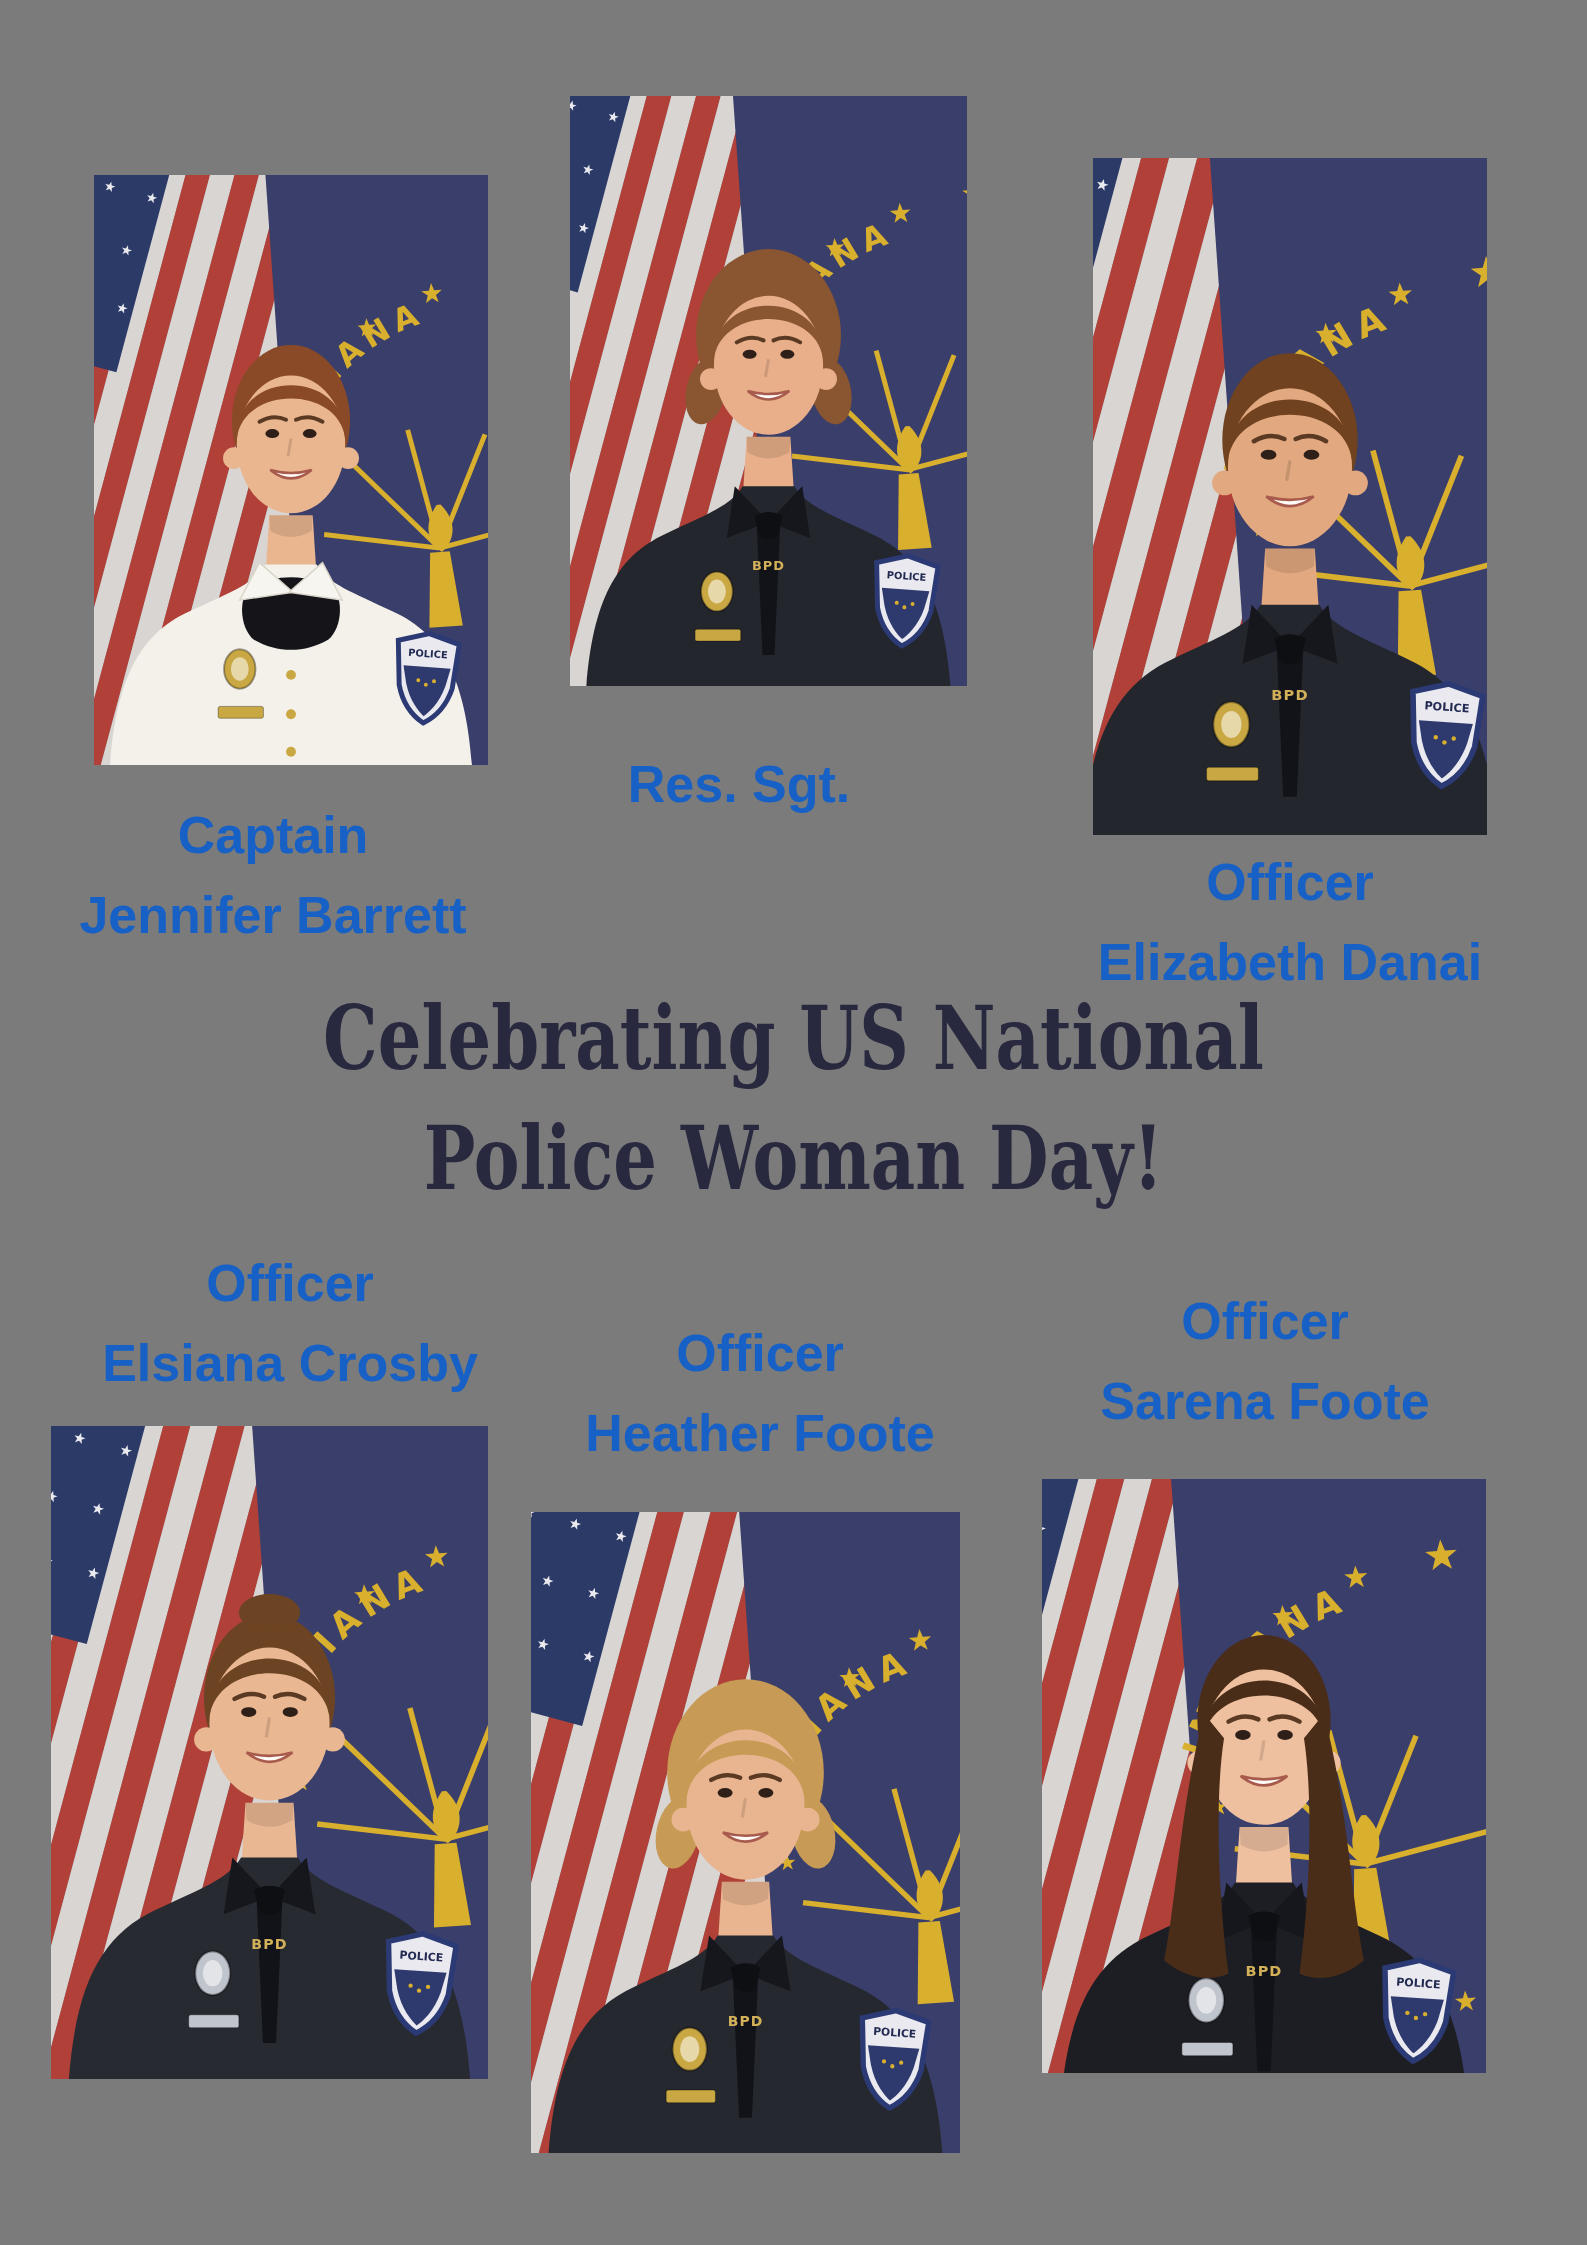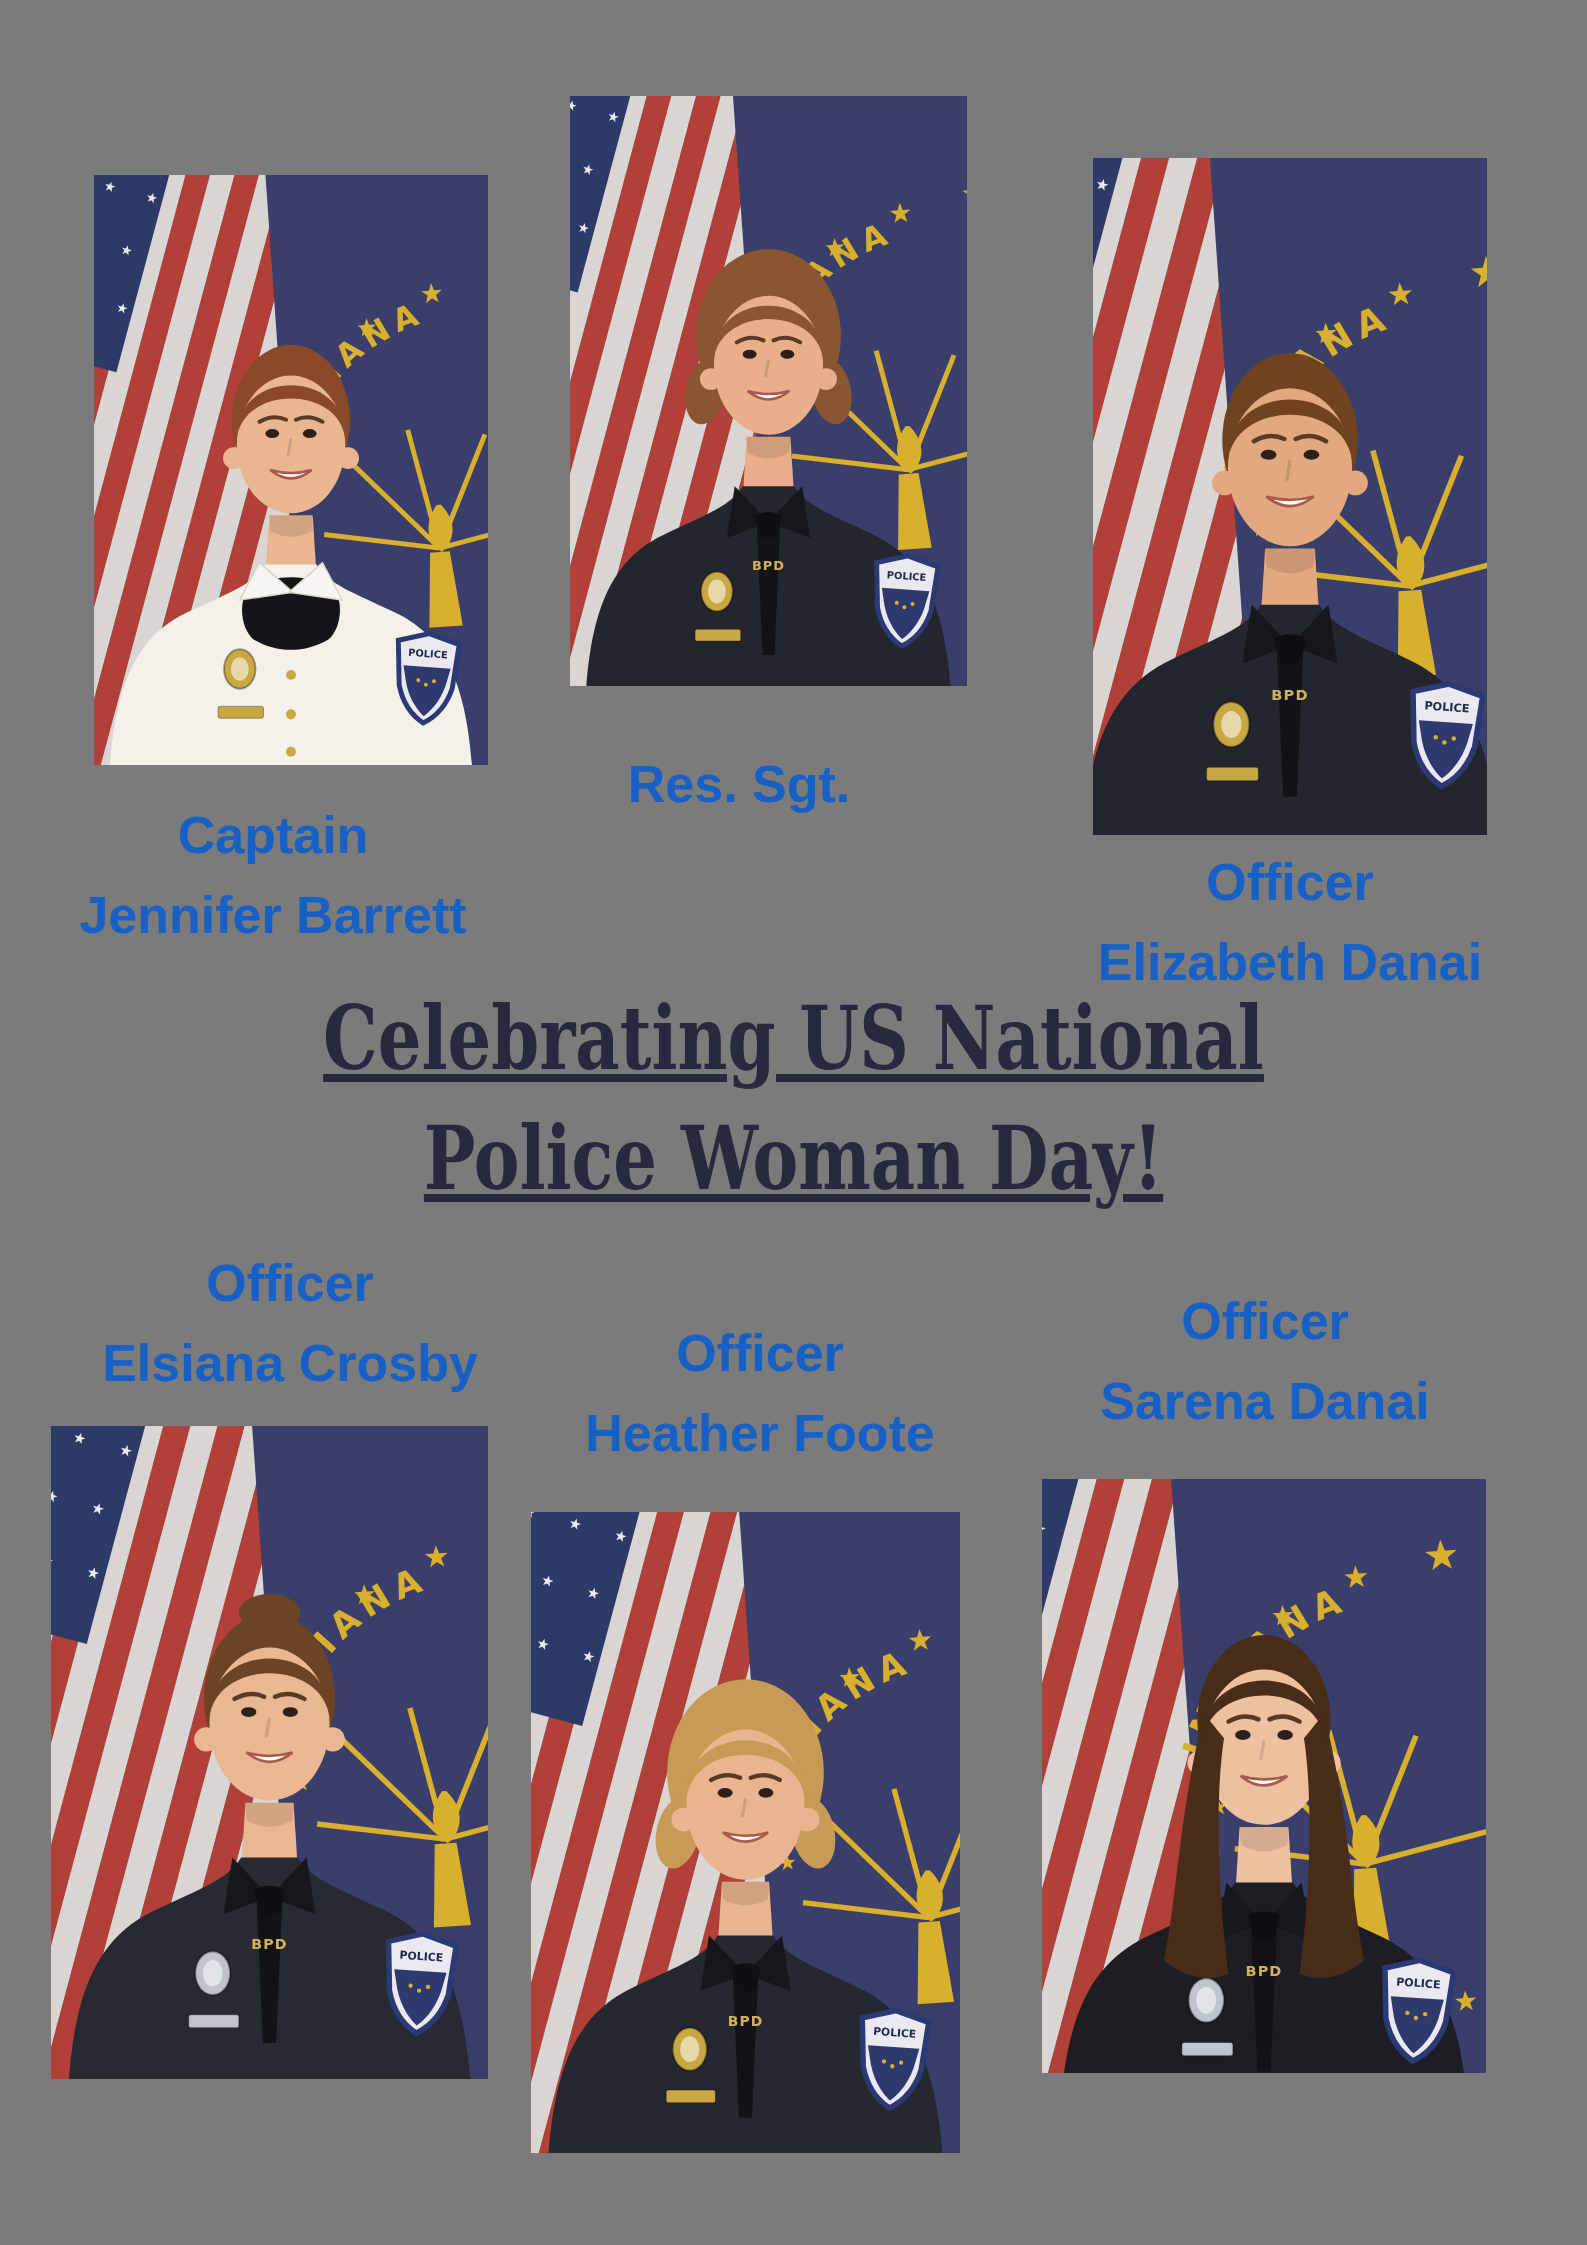--- a/index.html
+++ b/index.html
@@ -24,21 +24,21 @@
   #c0{left:-27px; top:795px;}
   #c1{left:439px; top:744px;}
   #c2{left:990px; top:842px;}
   #c3{left:-10px; top:1243px;}
   #c4{left:460px; top:1313px;}
   #c5{left:965px; top:1281px;}
 
   #title{
     position:absolute;left:0;top:978px;width:1587px;text-align:center;
     color:#28283f;font-family:"DejaVu Serif",serif;font-weight:bold;
-    font-size:88px;line-height:120px;text-decoration:underline;
+    font-size:88px;line-height:120px;
   }
   .title-line{transform:scaleX(0.78);}
 </style>
 </head>
 <body>
 
 <div id="canvas">
 
   <figure class="photo" id="p0">
       <svg viewBox="0 0 400 600" preserveAspectRatio="xMidYMid slice" xmlns="http://www.w3.org/2000/svg">
@@ -693,21 +693,21 @@
   <div class="caption" id="c3">
     <div>Officer</div>
     <div>Elsiana Crosby</div>
   </div>
   <div class="caption" id="c4">
     <div>Officer</div>
     <div>Heather Foote</div>
   </div>
   <div class="caption" id="c5">
     <div>Officer</div>
-    <div>Sarena Danai</div>
+    <div>Sarena Foote</div>
   </div>
 
   <div id="title">
     <div class="title-line">Celebrating US National</div>
     <div class="title-line">Police Woman Day!</div>
   </div>
 
 </div>
 
 </body></html>

